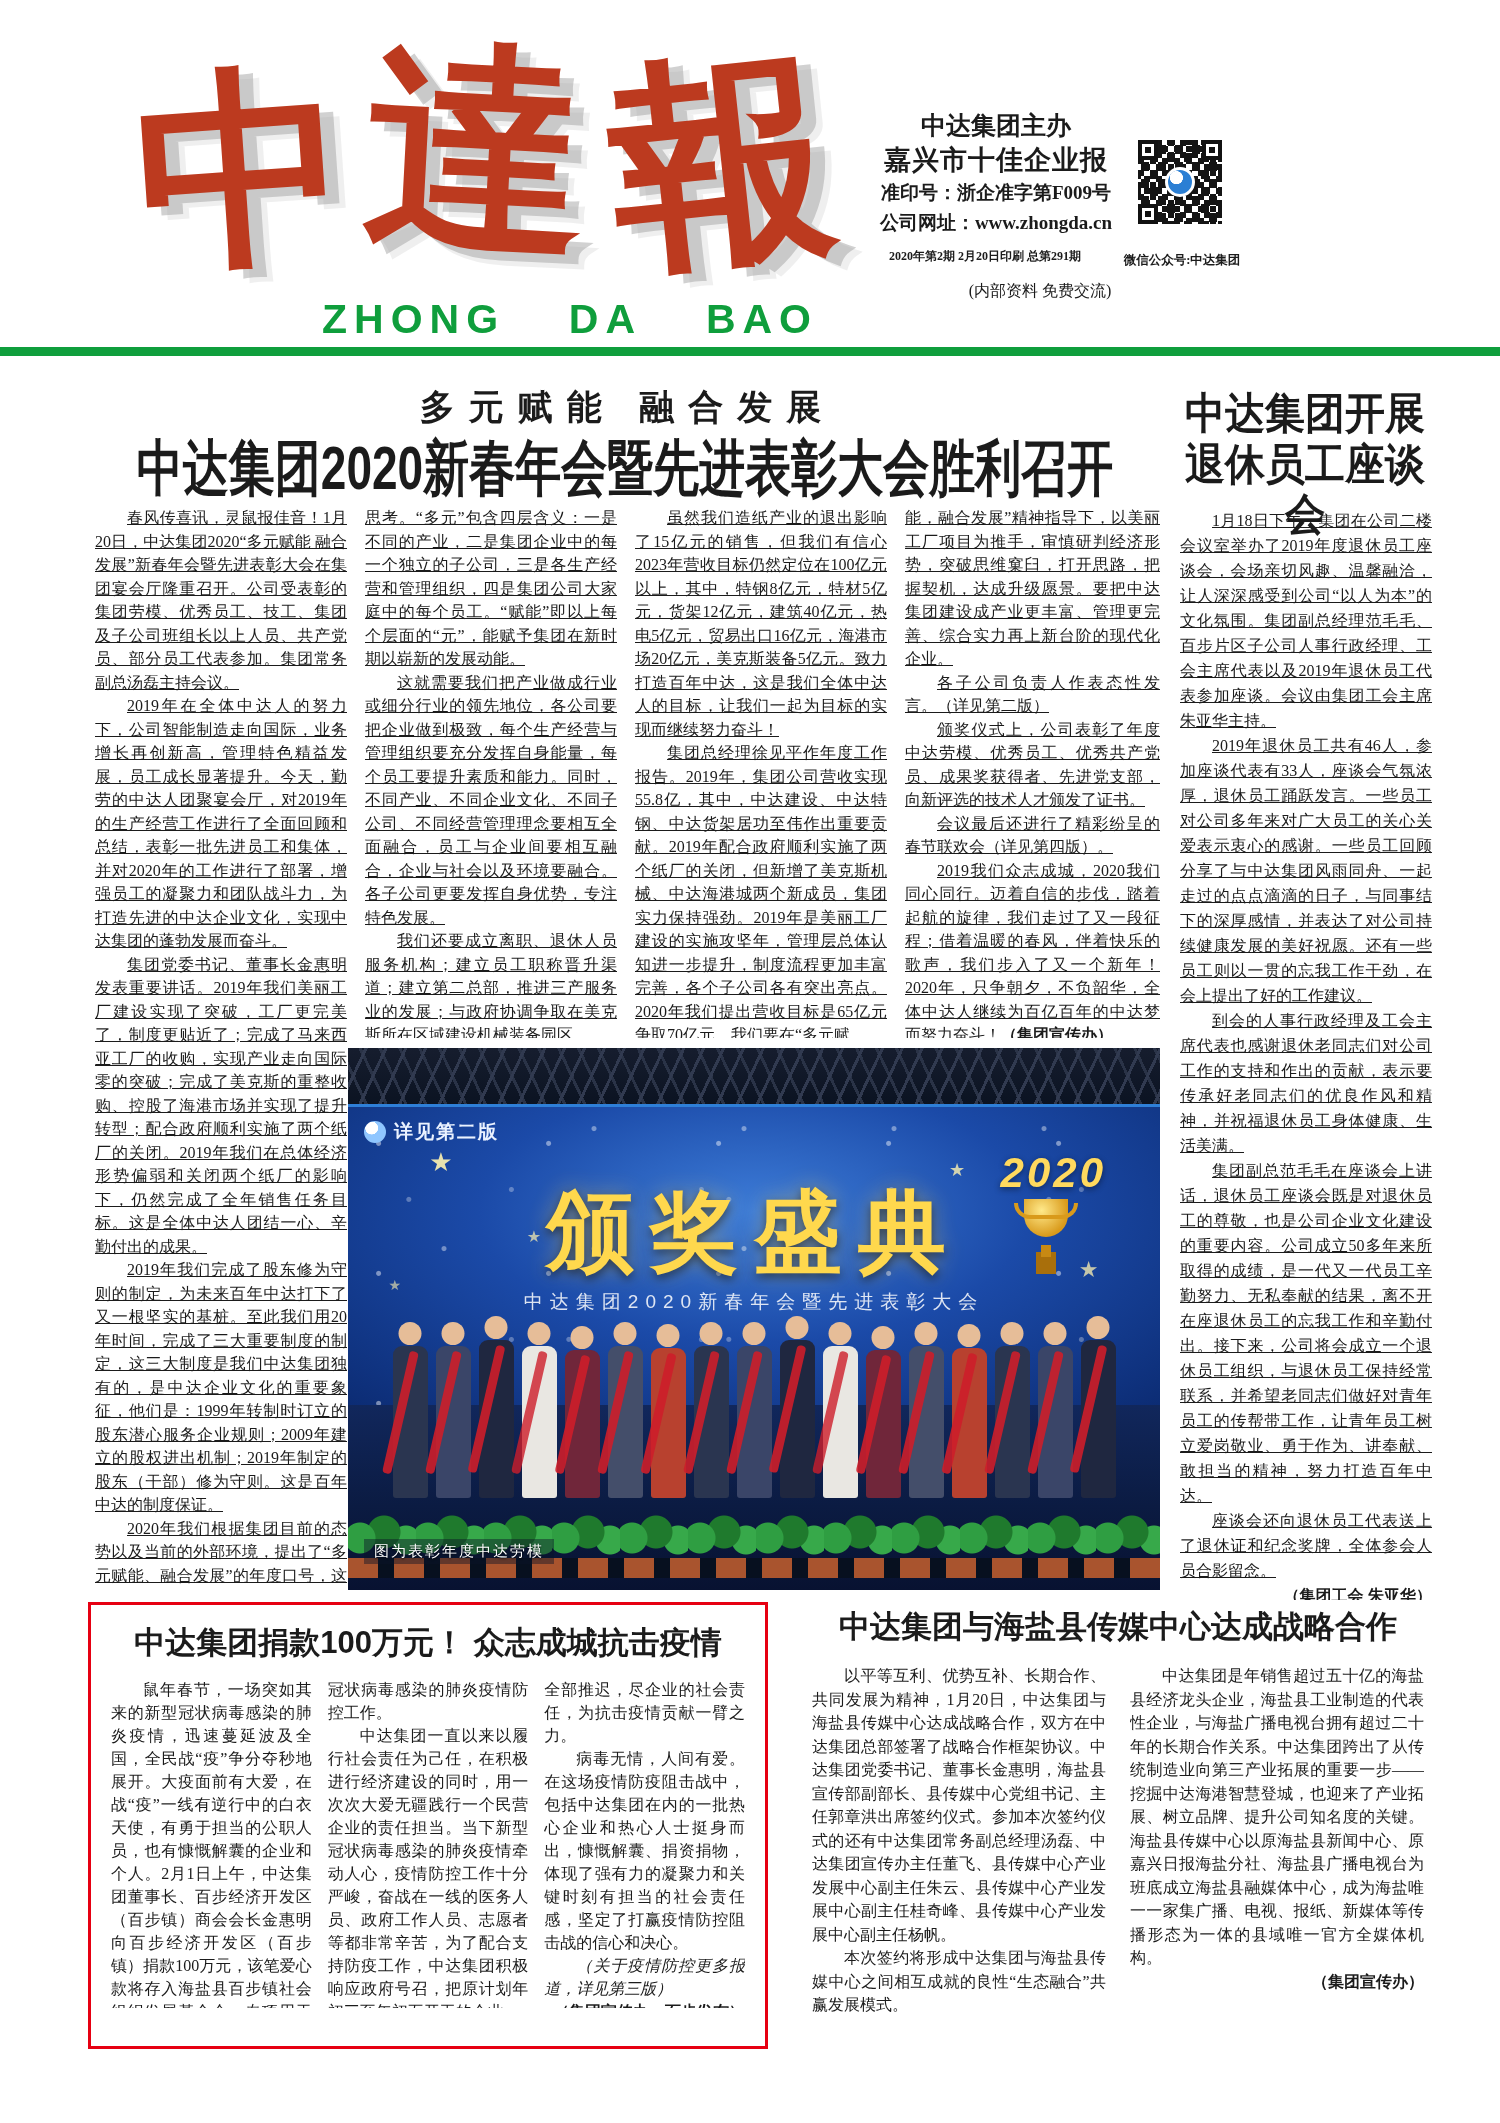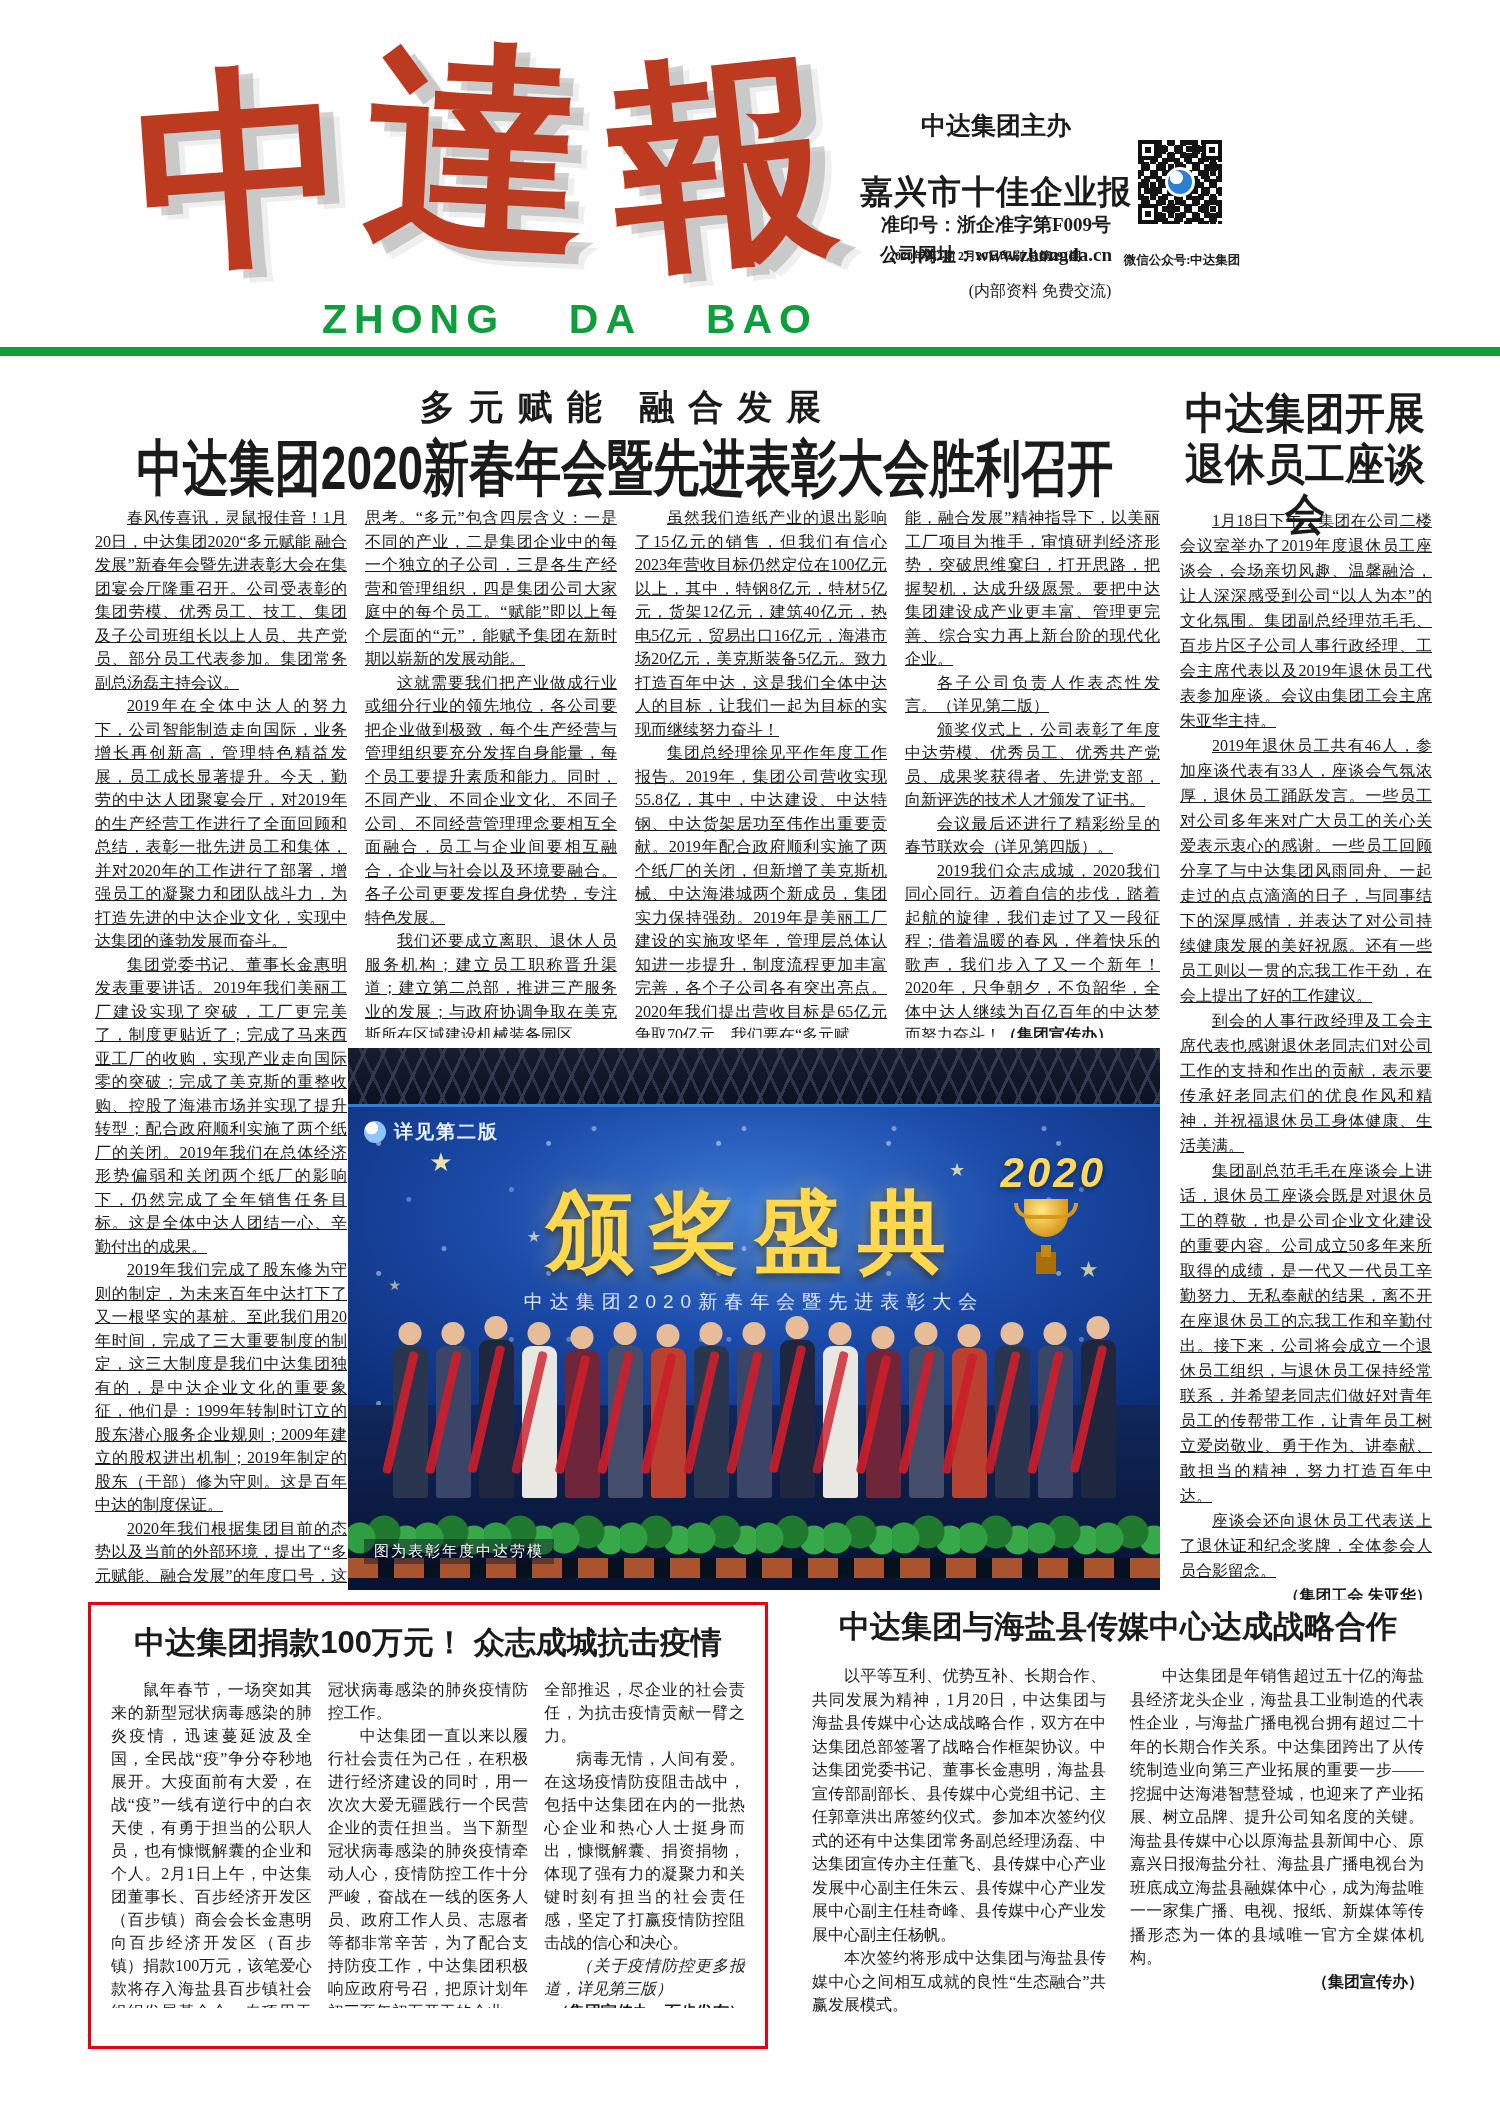--- a/index.html
+++ b/index.html
@@ -12,21 +12,21 @@
              font-size:212px;line-height:265px;
              text-shadow:14px 9px 0 rgba(158,158,158,.48), 20px 14px 0 rgba(190,190,190,.25);}
   .lc1{transform:rotate(-4deg) translateY(14px);}
   .lc2{transform:rotate(3deg) translateY(-2px);margin-left:18px;font-size:222px;}
   .lc3{transform:rotate(-6deg) translateY(10px);margin-left:22px;font-size:224px;}
   .logo-pinyin{position:absolute;left:322px;top:296px;width:496px;display:flex;justify-content:space-between;
                font-family:"Liberation Sans","DejaVu Sans",sans-serif;font-weight:bold;font-size:41px;
                color:#0f9e3c;letter-spacing:7px;}
   .mh-block{position:absolute;left:858px;top:110px;width:276px;text-align:center;}
   .mh-block .l1{font-size:25px;font-weight:bold;line-height:32px;}
-  .mh-block .l2{font-size:33px;font-weight:bold;line-height:36px;letter-spacing:1px;margin-top:32px;}
+  .mh-block .l2{font-size:27px;font-weight:bold;line-height:36px;letter-spacing:1px;}
   .mh-block .l3,.mh-block .l4{font-size:19px;font-weight:bold;line-height:30px;}
   .mh-issue{position:absolute;left:820px;top:248px;width:330px;text-align:center;
             font-size:12px;font-weight:bold;}
   .mh-note{position:absolute;left:875px;top:281px;width:330px;text-align:center;font-size:16px;}
   .qr{position:absolute;left:1138px;top:140px;width:84px;height:84px;background:
       conic-gradient(#141414 25%,transparent 0 50%,#141414 0 75%,transparent 0) 0 0/12px 12px,
       conic-gradient(transparent 25%,#141414 0 50%,transparent 0 75%,#141414 0) 3px 5px/17px 17px,#fff;
       outline:2px solid #fff;}
   .qf{position:absolute;width:20px;height:20px;border:4px solid #111;background:#fff;box-sizing:border-box;}
   .qf::after{content:"";position:absolute;inset:3px;background:#111;}

